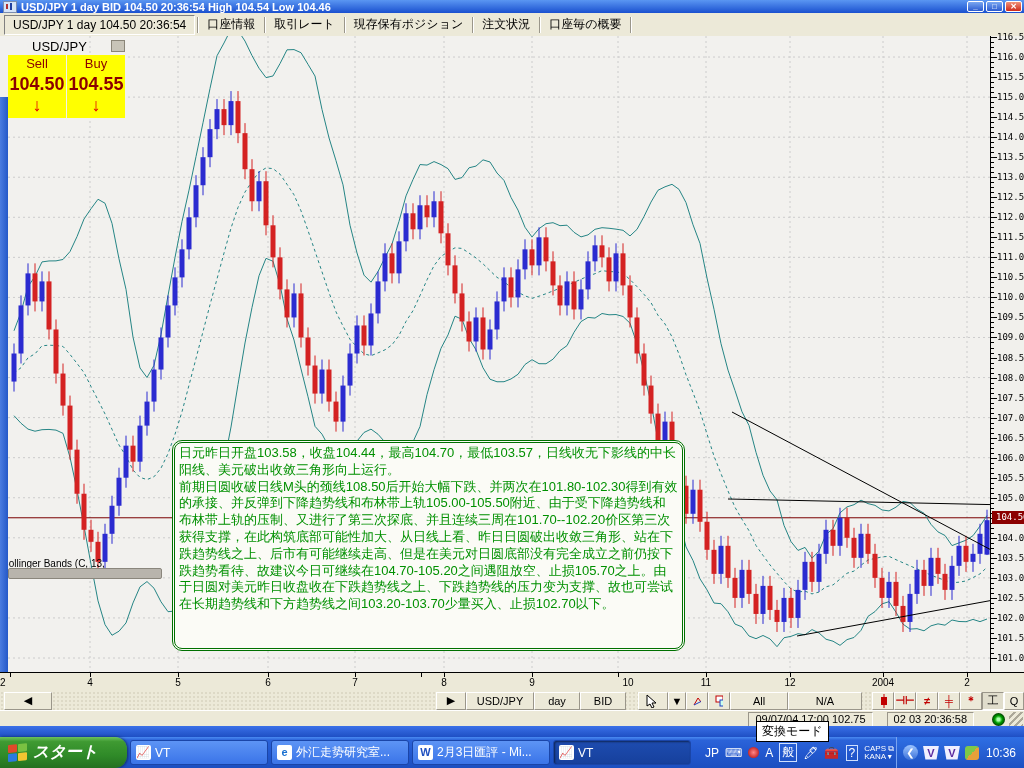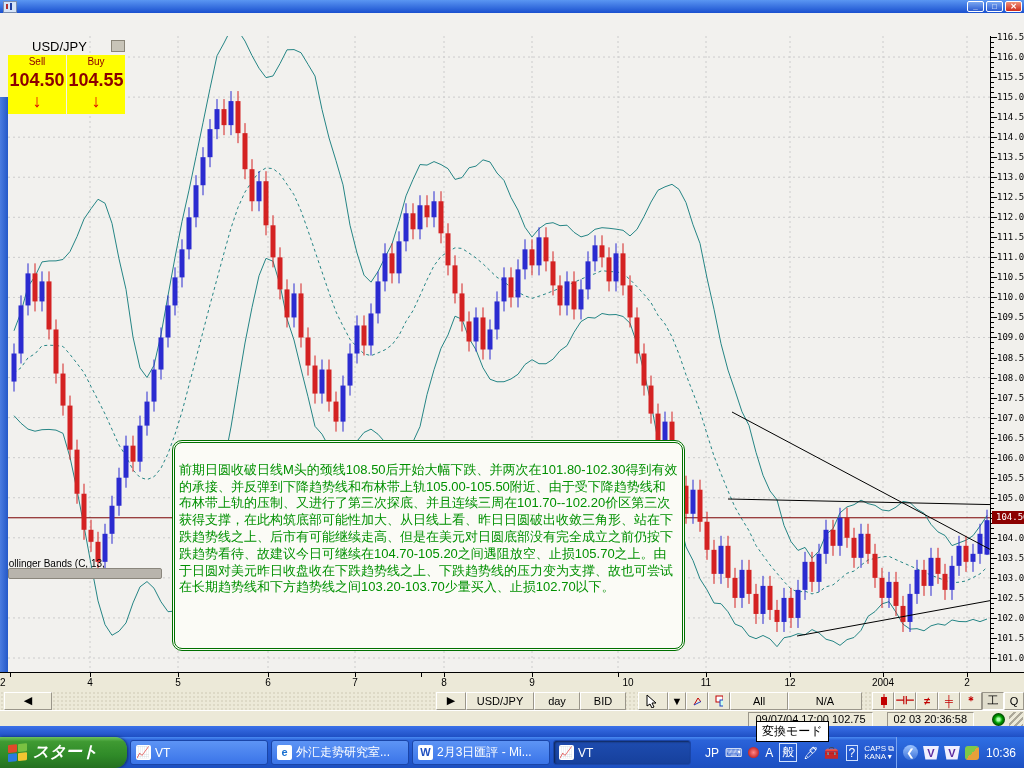--- a/index.html
+++ b/index.html
@@ -41,21 +41,21 @@
     border-top:1px solid #000;font-size:10px;}
   .tlabel{position:absolute;top:4px;transform:translateX(-50%);color:#000;}
   .ttick{position:absolute;top:0;width:1px;height:4px;background:#000;}
   
   #quotepanel{position:absolute;left:8px;top:2px;width:117px;font-size:12px;}
   #qhead{display:flex;align-items:center;height:16px;}
   #qpair{flex:1;text-align:center;font-size:13px;color:#000;}
   #qgrip{width:12px;height:10px;background:#c8c4b8;border:1px solid #8a8578;}
   .qcols{display:flex;gap:1px;margin-top:1px;}
   .qcol{flex:1;background:#ffff00;color:#8b0000;text-align:center;}
-  .qlabel{font-size:10px;padding-top:1px;}
+  .qlabel{font-size:13px;padding-top:1px;}
   .qprice{font-size:18px;font-weight:bold;padding:3px 0 2px;}
   .qarrow{color:#e00000;font-weight:bold;}
   
   #bblabel{position:absolute;left:2px;top:522px;font-size:10px;color:#000;background:transparent;}
   #bbbar{position:absolute;left:8px;top:532px;width:152px;height:9px;background:#b8b4ac;
     border:1px solid #8a867c;border-radius:2px;}
   
   #anno{position:absolute;left:172px;top:404px;width:513px;height:211px;background:#fbfbf6;
     border:3px double #007000;border-radius:10px;box-sizing:border-box;color:#009000;
     font-size:13px;line-height:16.8px;padding:2px 4px;overflow:hidden;}
@@ -112,27 +112,42 @@
 </head>
 <body>
 
 <div id="screen">
 
   <div id="titlebar">
     <span class="ticon">
         <i></i>
         <b></b>
       </span>
+    <span>USD/JPY 1 day BID 104.50 20:36:54 High 104.54 Low 104.46</span>
     <span class="winbtns">
       <span class="winbtn">_</span>
       <span class="winbtn">□</span>
       <span class="winbtn close">✕</span>
     </span>
   </div>
 
+  <div id="menubar">
+    <span id="quotecell">USD/JPY 1 day 104.50 20:36:54</span>
+    <span class="menusep"></span>
+    <span class="menuitem">口座情報</span>
+    <span class="menusep"></span>
+    <span class="menuitem">取引レート</span>
+    <span class="menusep"></span>
+    <span class="menuitem">現存保有ポジション</span>
+    <span class="menusep"></span>
+    <span class="menuitem">注文状況</span>
+    <span class="menusep"></span>
+    <span class="menuitem">口座毎の概要</span>
+    <span class="menusep"></span>
+  </div>
 
   <div id="chartwrap">
     <svg id="chartsvg" width="982" height="636">
         <line x1="0" y1="622" x2="982" y2="622" stroke="#cccccc" stroke-dasharray="2,3"></line>
         <line x1="0" y1="581.9354838709677" x2="982" y2="581.9354838709677" stroke="#cccccc" stroke-dasharray="2,3"></line>
         <line x1="0" y1="541.8709677419355" x2="982" y2="541.8709677419355" stroke="#cccccc" stroke-dasharray="2,3"></line>
         <line x1="0" y1="501.8064516129032" x2="982" y2="501.8064516129032" stroke="#cccccc" stroke-dasharray="2,3"></line>
         <line x1="0" y1="461.741935483871" x2="982" y2="461.741935483871" stroke="#cccccc" stroke-dasharray="2,3"></line>
         <line x1="0" y1="421.67741935483866" x2="982" y2="421.67741935483866" stroke="#cccccc" stroke-dasharray="2,3"></line>
         <line x1="0" y1="381.61290322580646" x2="982" y2="381.61290322580646" stroke="#cccccc" stroke-dasharray="2,3"></line>
@@ -461,21 +476,21 @@
           <div class="qprice"><span>104.55</span>
             <span class="qarrow">↓</span></div>
         </div>
       </div>
     </div>
 
     <div id="bblabel">Bollinger Bands (C, 13,</div>
     <div id="bbbar"></div>
 
     <div id="anno">
-      <br>
+      <span>日元昨日开盘103.58，收盘104.44，最高104.70，最低103.57，日线收无下影线的中长阳线、美元破出收敛三角形向上运行。</span><br>
       <span>前期日圆收破日线M头的颈线108.50后开始大幅下跌、并两次在101.80-102.30得到有效的承接、并反弹到下降趋势线和布林带上轨105.00-105.50附近、由于受下降趋势线和布林带上轨的压制、又进行了第三次探底、并且连续三周在101.70--102.20价区第三次获得支撑，在此构筑底部可能性加大、从日线上看、昨日日圆破出收敛三角形、站在下跌趋势线之上、后市有可能继续走高、但是在美元对日圆底部没有完全成立之前仍按下跌趋势看待、故建议今日可继续在104.70-105.20之间遇阻放空、止损105.70之上。由于日圆对美元昨日收盘收在下跌趋势线之上、下跌趋势线的压力变为支撑、故也可尝试在长期趋势线和下方趋势线之间103.20-103.70少量买入、止损102.70以下。</span>
     </div>
   </div>
 
   <div id="leftborder"></div>
 
   <div id="paxis">
       <div class="ptick" style="top: 622px; width: 6px;"></div>
       <div class="plabel" style="top: 617px;">101.00</div>
       <div class="ptick" style="top: 617px; width: 3px;"></div>

